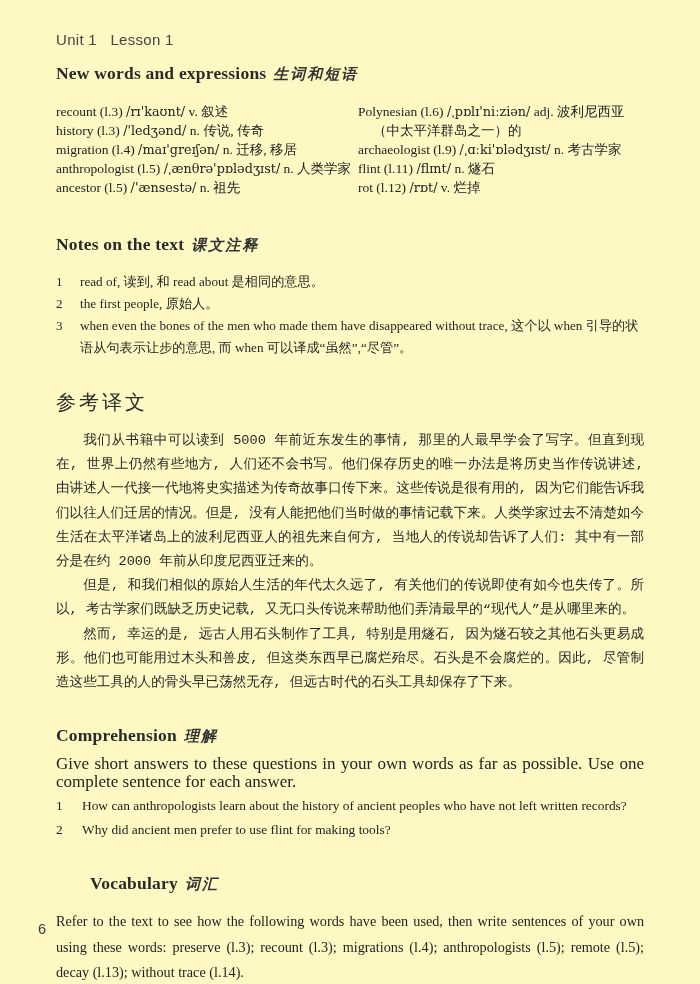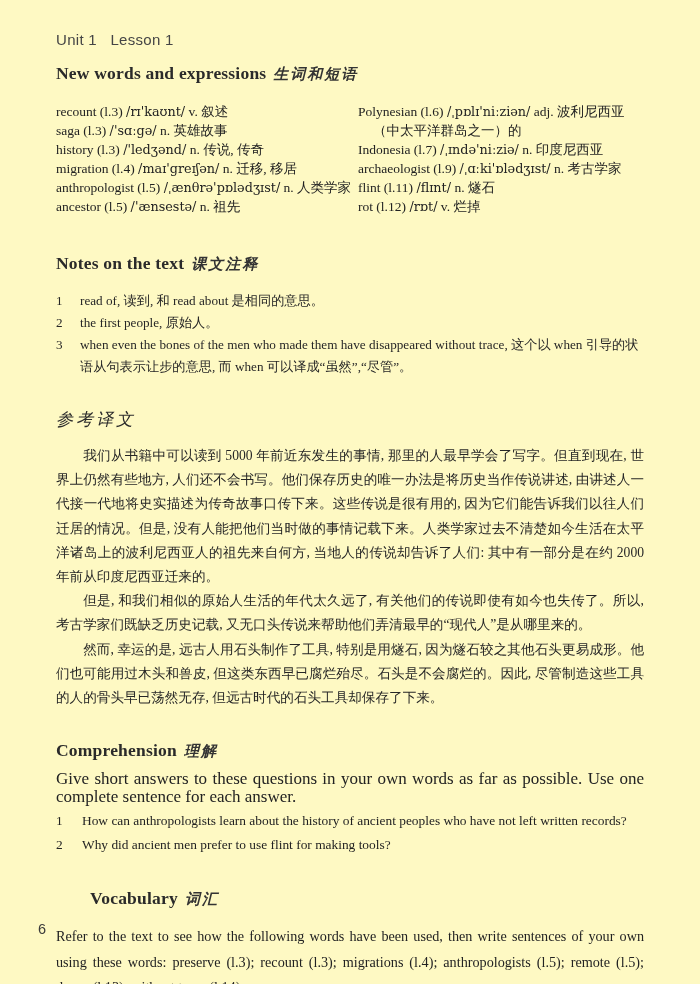--- a/index.html
+++ b/index.html
@@ -62,32 +62,32 @@
   
   .notes-heading { margin-top: 34px; }
   .notes-list { margin-top: 15px; font-size: 13.2px; line-height: 22px; color: #262626; }
   .note-row { display: flex; }
   .note-num { width: 24px; flex: none; }
   .note-text { flex: 1; }
   
   .trans-heading {
     margin-top: 30px;
     font-family: "DejaVu Serif", serif;
-    font-style: italic;
-    font-size: 17px;
+    font-size: 20px;
     letter-spacing: 3px;
     color: #2c2c2c;
   }
   .trans-body { margin-top: 13px; }
   .trans-body p {
     font-size: 13.6px;
     line-height: 24.2px;
     text-align: justify;
     text-indent: 2em;
     color: #262626;
+    font-family: Liberation Mono, monospace;
   }
   
   .comp-heading { margin-top: 27px; }
   .comp-intro {
     margin-top: 8px;
     font-size: 17px;
     line-height: 18px;
     text-align: justify;
     color: #222;
   }
@@ -128,26 +128,20 @@
     <div class="word-col-left">
 
 
         <div class="word-entry">
           <span class="w-head">recount (l.3)</span>
           <span class="w-phon">/rɪ'kaʊnt/</span>
           <span class="w-pos">v.</span>
           <span class="w-meaning">叙述</span>
         </div>
 
-        <div class="word-entry">
-          <span class="w-head">saga (l.3)</span>
-          <span class="w-phon">/'sɑːgə/</span>
-          <span class="w-pos">n.</span>
-          <span class="w-meaning">英雄故事</span>
-        </div>
 
         <div class="word-entry">
           <span class="w-head">history (l.3)</span>
           <span class="w-phon">/'ledʒənd/</span>
           <span class="w-pos">n.</span>
           <span class="w-meaning">传说, 传奇</span>
         </div>
 
         <div class="word-entry">
           <span class="w-head">migration (l.4)</span>
@@ -172,26 +166,20 @@
       </div>
     <div class="word-col-right">
 
         <div class="word-entry">
           <span class="w-head">Polynesian (l.6)</span>
           <span class="w-phon">/ˌpɒlɪ'niːziən/</span>
           <span class="w-pos">adj.</span>
           <span class="w-meaning">波利尼西亚（中太平洋群岛之一）的</span>
         </div>
 
-        <div class="word-entry">
-          <span class="w-head">Indonesia (l.7)</span>
-          <span class="w-phon">/ˌɪndə'niːziə/</span>
-          <span class="w-pos">n.</span>
-          <span class="w-meaning">印度尼西亚</span>
-        </div>
 
         <div class="word-entry">
           <span class="w-head">archaeologist (l.9)</span>
           <span class="w-phon">/ˌɑːki'ɒlədʒɪst/</span>
           <span class="w-pos">n.</span>
           <span class="w-meaning">考古学家</span>
         </div>
 
         <div class="word-entry">
           <span class="w-head">flint (l.11)</span>

